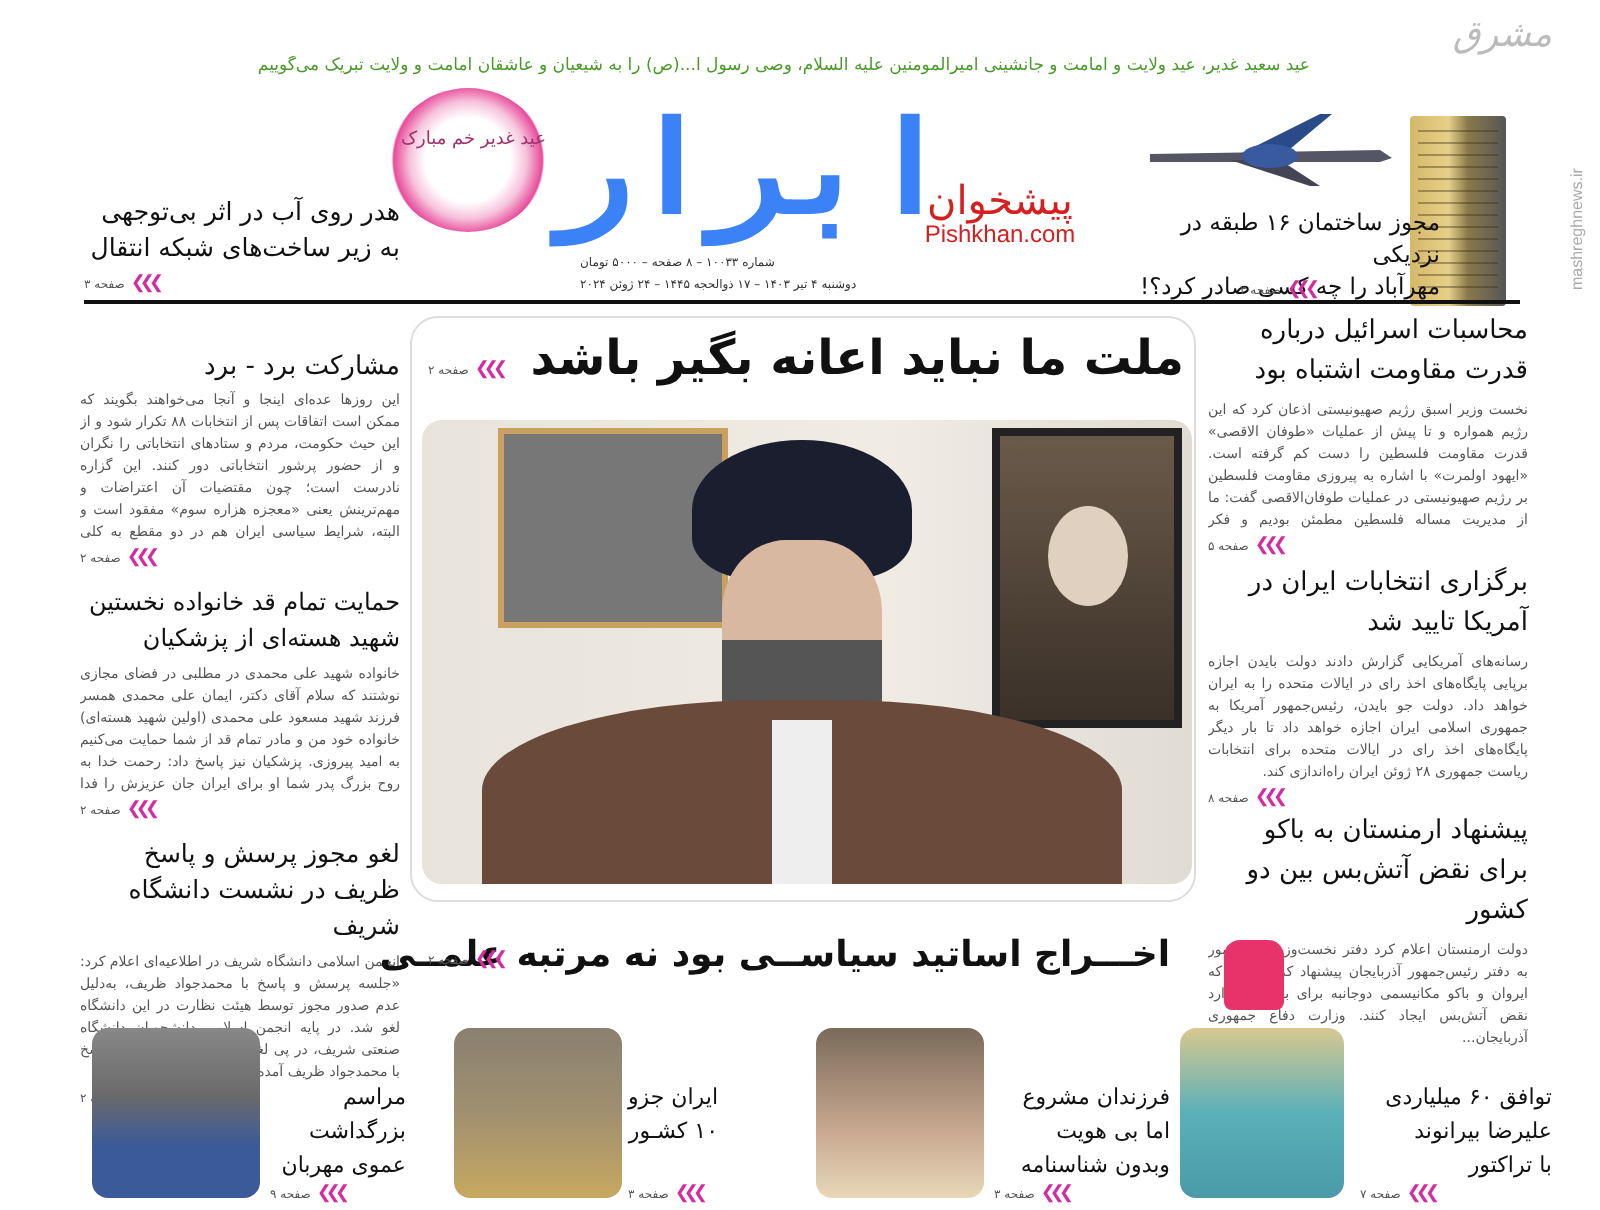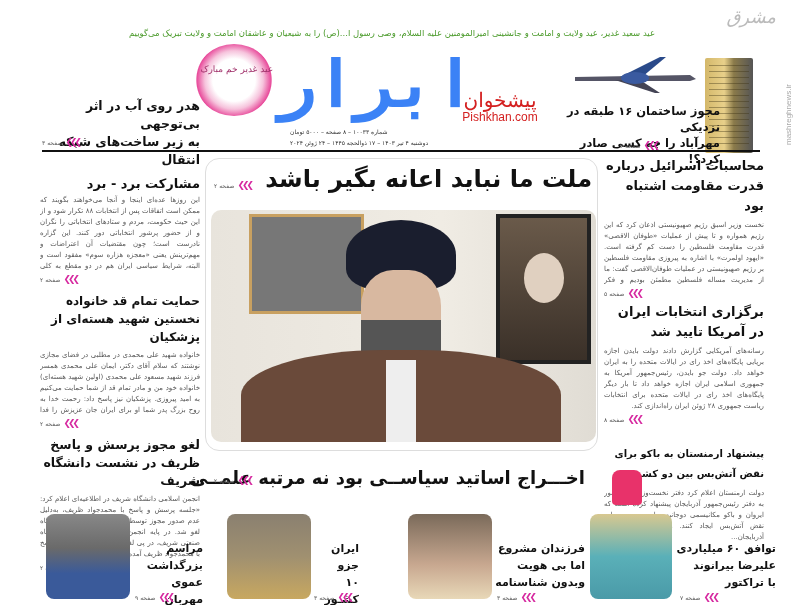--- a/index.html
+++ b/index.html
@@ -7,21 +7,21 @@
 .abs{position:absolute}
 .topline{top:28px;left:95px;width:560px;font-size:8.5px;color:#4a9a2a;text-align:right;white-space:nowrap;overflow:hidden}
 .wm{top:6px;right:24px;width:40px;height:30px;color:#bbb;font-size:18px;font-style:italic;text-align:right;font-family:"DejaVu Serif",serif}
 .vwm{top:45px;right:2px;width:14px;height:100px;writing-mode:vertical-rl;transform:rotate(180deg);font-size:8px;color:#aaa;direction:ltr;font-family:"Liberation Sans",sans-serif}
 .masthead{top:50px;left:345px;width:130px;height:90px;font-family:Liberation Mono, monospace;font-size:66px;font-weight:bold;line-height:80px;text-align:center;color:#3b82f6;letter-spacing:2px}
 .issue{left:290px;width:140px;font-size:6px;color:#333;text-align:left;direction:rtl}
 .pish{top:90px;left:460px;width:80px;text-align:center;color:#d42020}
 .pish .fa{font-family:"DejaVu Serif",serif;font-size:20px;font-weight:normal;line-height:20px}
 .pish .en{font-family:"Liberation Sans",sans-serif;font-size:12px;direction:ltr;line-height:14px}
 .rule{top:150px;left:42px;width:718px;height:2px;background:#111}
-.h-left{font-weight:bold;text-align:right;color:#111}
+.h-left{font-weight:normal;text-align:right;color:#111}
 .body{font-size:7px;line-height:11px;color:#555;text-align:justify}
 .pg{font-size:6px;color:#555;display:flex;align-items:center;gap:3px;direction:rtl}
 .pg .arr{color:#d62aa0;font-size:9px;letter-spacing:-3px;font-weight:bold;direction:ltr}
 .card{border:1px solid #ddd;border-radius:14px}
 .photo{background:#bbb;border-radius:8px;overflow:hidden}
 .headline-big{font-weight:bold;color:#111;white-space:nowrap}
 .wreath{top:44px;left:195px;width:78px;height:72px;border-radius:50%;background:radial-gradient(circle,#fff 40%,#f6c3dc 55%,#e84b9b 70%,#fff 72%)}
 .wreath span{display:block;text-align:right;padding-top:20px;font-size:9px;color:#a0306a;font-family:"DejaVu Serif",serif}
 .plane{top:55px;left:570px;width:130px;height:40px}
 .tower{top:58px;left:705px;width:48px;height:95px;background:linear-gradient(90deg,#d4b86a,#e8d08a 40%,#8a7a4a 60%,#555);border-radius:2px}
@@ -129,21 +129,21 @@
       <span>صفحه ۵</span>
     </div>
 
   <div class="h-left" style="font-size:13px;line-height:20px;margin-top:4px">برگزاری انتخابات ایران در آمریکا تایید شد</div>
   <div class="body" style="margin-top:4px;height:66px;overflow:hidden">رسانه‌های آمریکایی گزارش دادند دولت بایدن اجازه برپایی پایگاه‌های اخذ رای در ایالات متحده را به ایران خواهد داد. دولت جو بایدن، رئیس‌جمهور آمریکا به جمهوری اسلامی ایران اجازه خواهد داد تا بار دیگر پایگاه‌های اخذ رای در ایالات متحده برای انتخابات ریاست جمهوری ۲۸ ژوئن ایران راه‌اندازی کند.</div>
   <div class="pg" style="justify-content:flex-end;margin-top:2px">
       <span class="arr">❮❮❮</span>
       <span>صفحه ۸</span>
     </div>
 
-  <div class="h-left" style="font-size:10px;line-height:20px;margin-top:20px">پیشنهاد ارمنستان به باکو برای نقض آتش‌بس بین دو کشور</div>
+  <div class="h-left" style="font-size:13px;line-height:20px;margin-top:2px">پیشنهاد ارمنستان به باکو برای نقض آتش‌بس بین دو کشور</div>
   <div class="body" style="margin-top:4px;height:66px;overflow:hidden;padding-right:0">دولت ارمنستان اعلام کرد دفتر نخست‌وزیر این کشور به دفتر رئیس‌جمهور آذربایجان پیشنهاد کرده است که ایروان و باکو مکانیسمی دوجانبه برای بررسی موارد نقض آتش‌بس ایجاد کنند. وزارت دفاع جمهوری آذربایجان...</div>
   <div class="pg" style="justify-content:flex-end;margin-top:2px;margin-right:60px">
       <span class="arr">❮❮❮</span>
       <span>صفحه ۸</span>
     </div>
 </div>
 <div class="abs" style="top:470px;left:612px;width:30px;height:35px;background:#e8326a;border-radius:8px 8px 4px 4px"></div>
 
 <div class="abs photo" style="top:514px;left:590px;width:82px;height:85px;background:linear-gradient(#d8c890,#5ab0b8 50%,#4a9aa8)"></div>
 <div class="abs h-left" style="top:540px;left:676px;width:100px;font-size:11px;line-height:17px">

